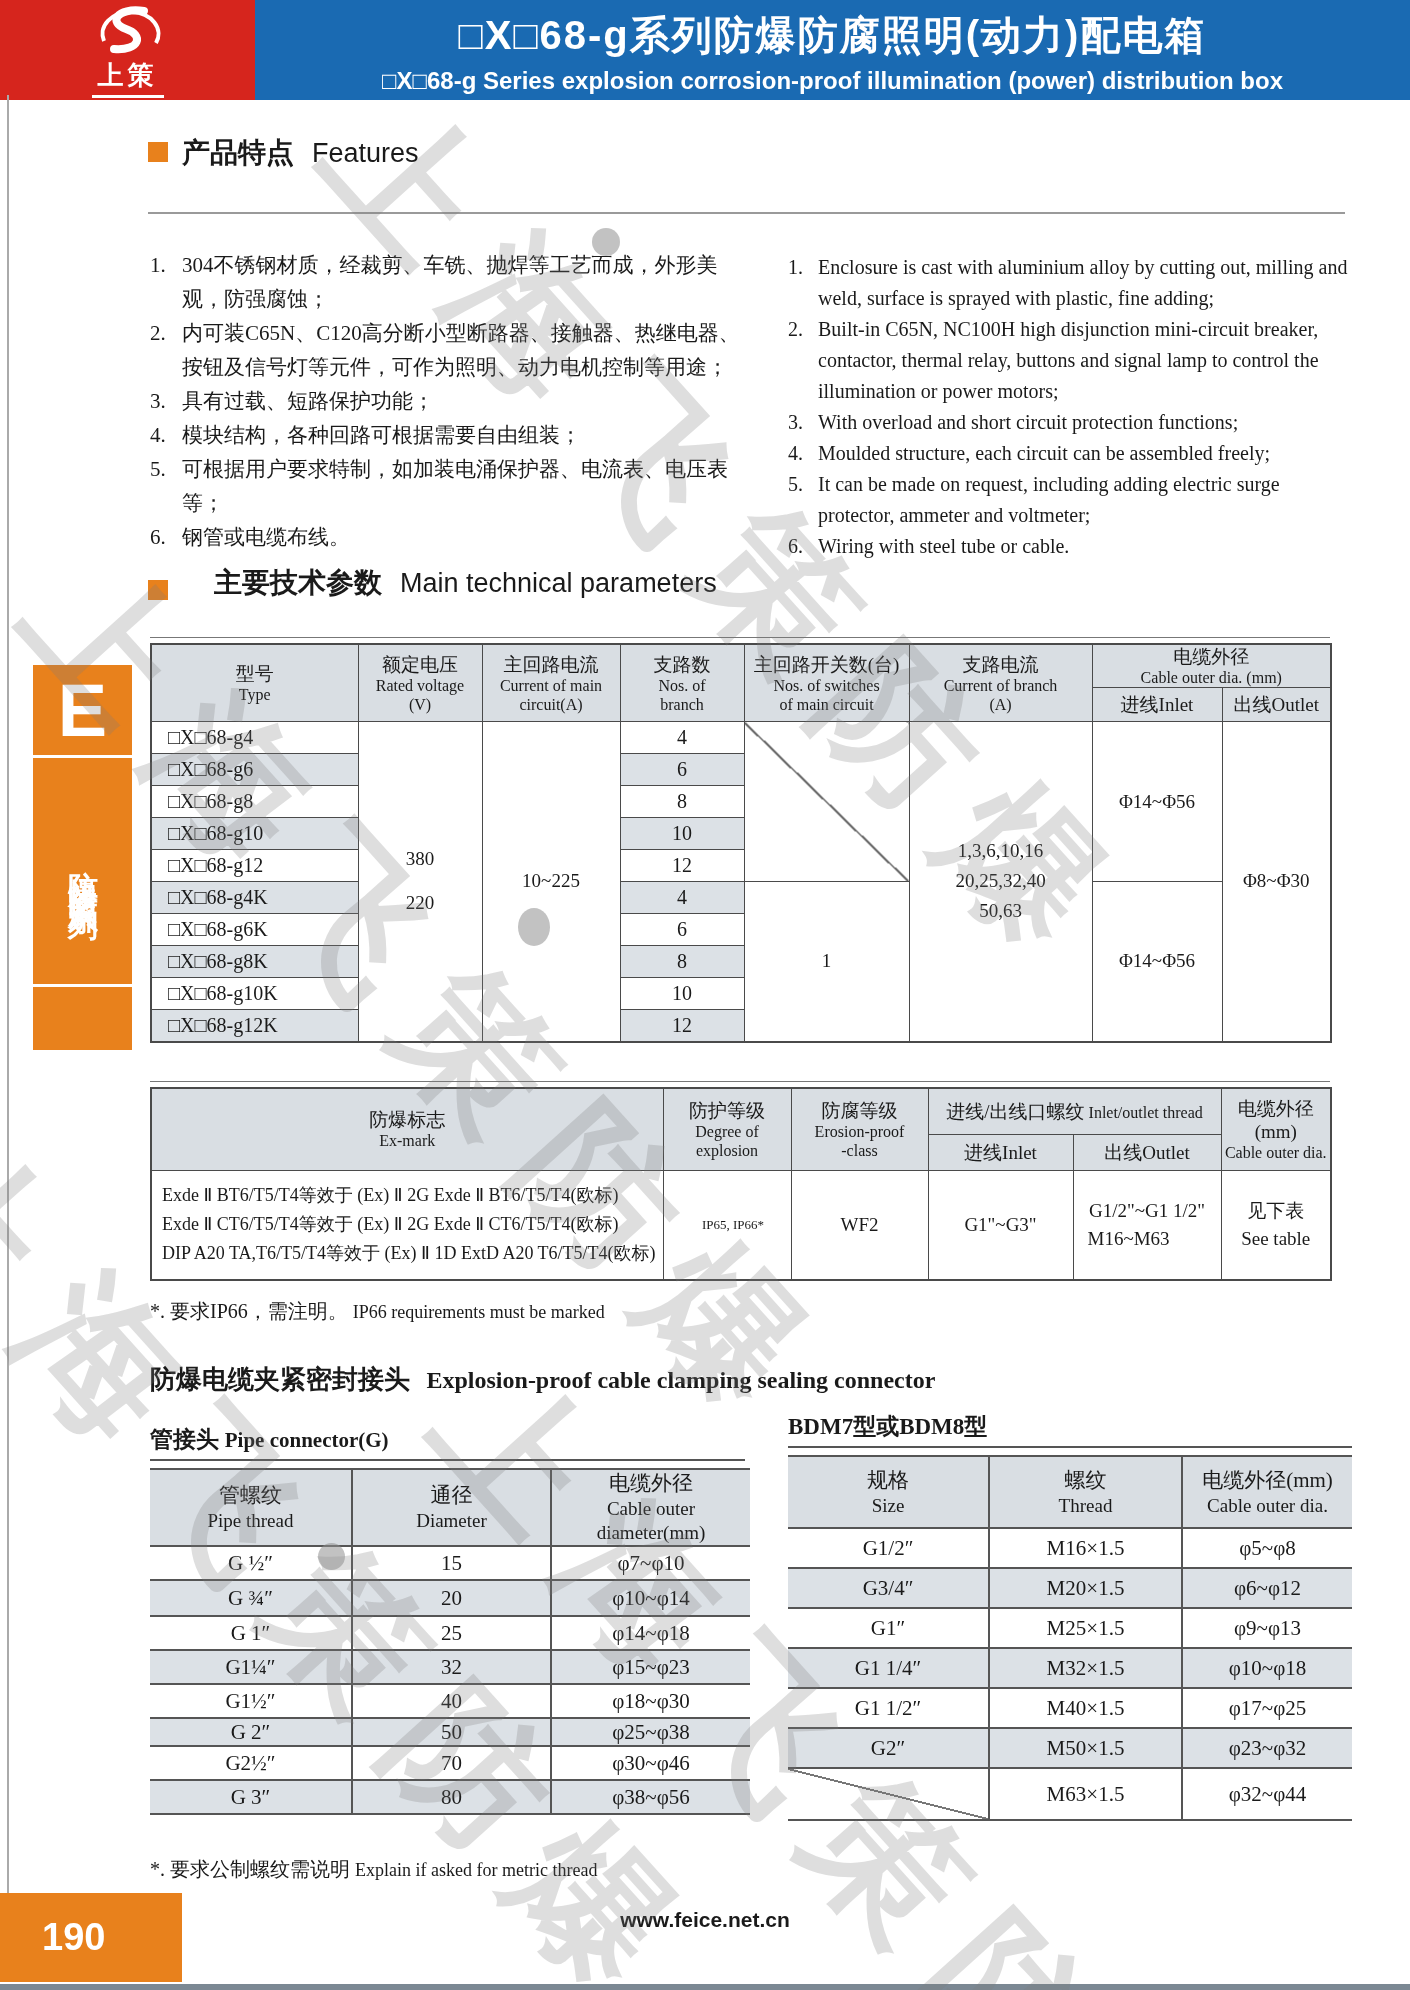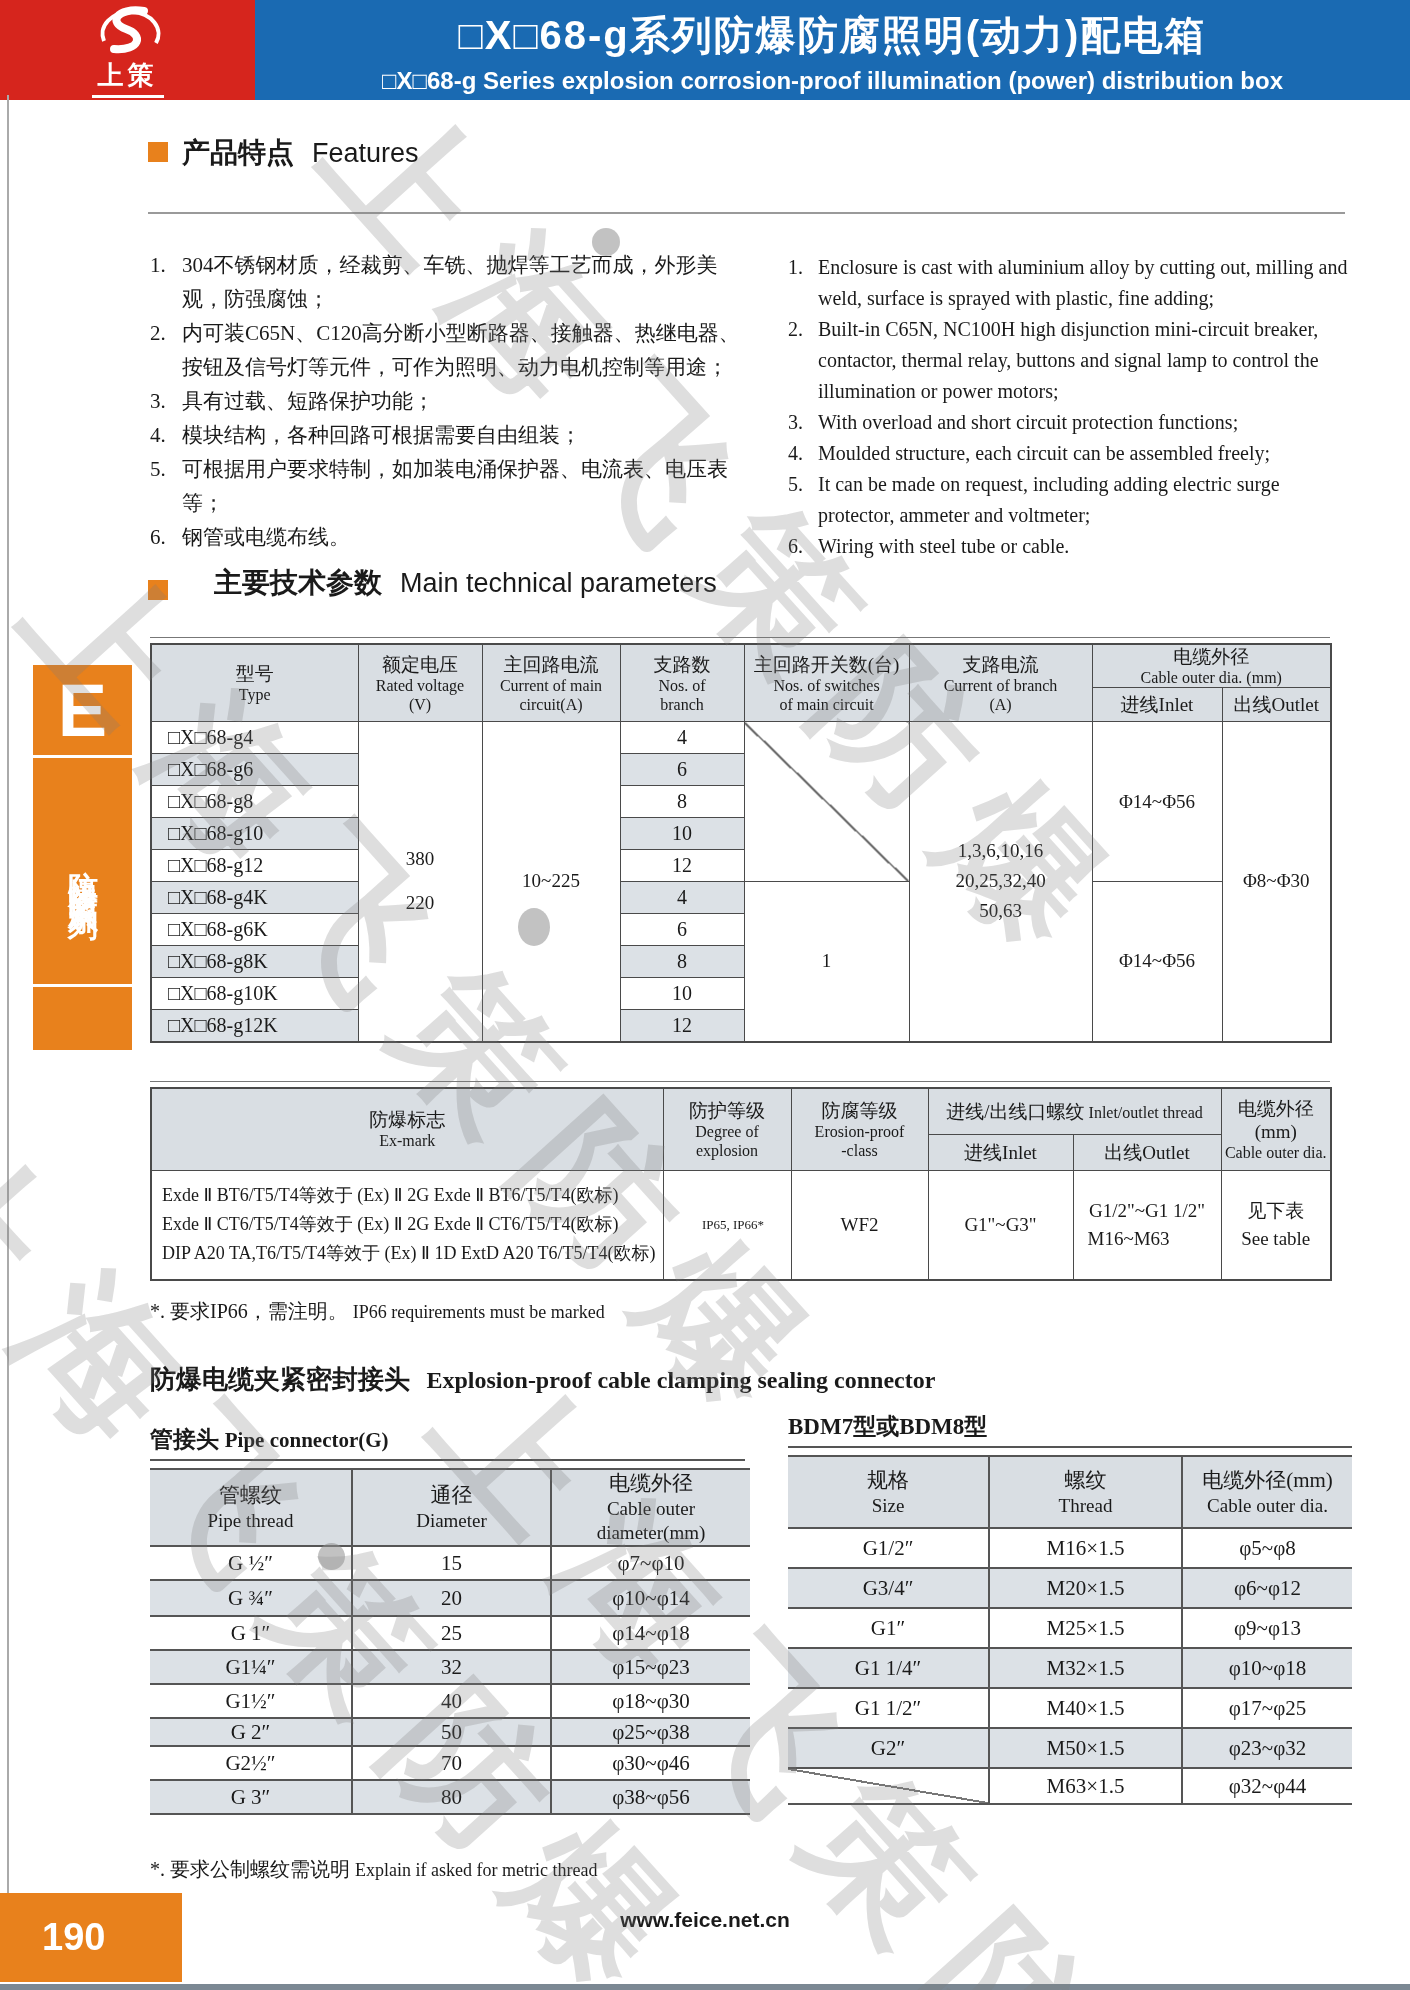--- a/index.html
+++ b/index.html
@@ -498,21 +498,21 @@
         <tr style="height:40px;">
             <td>G1 1/2″</td>
             <td>M40×1.5</td>
             <td>φ17~φ25</td>
           </tr>
         <tr style="height:40px;">
             <td>G2″</td>
             <td>M50×1.5</td>
             <td>φ23~φ32</td>
           </tr>
-        <tr style="height:36px;">
+        <tr style="height:52px;">
             <td class="diag2"></td>
             <td>M63×1.5</td>
             <td>φ32~φ44</td>
           </tr>
       </tbody>
     </table>
   </div>
 
   <div class="side">
     <div class="eseg">E</div>

